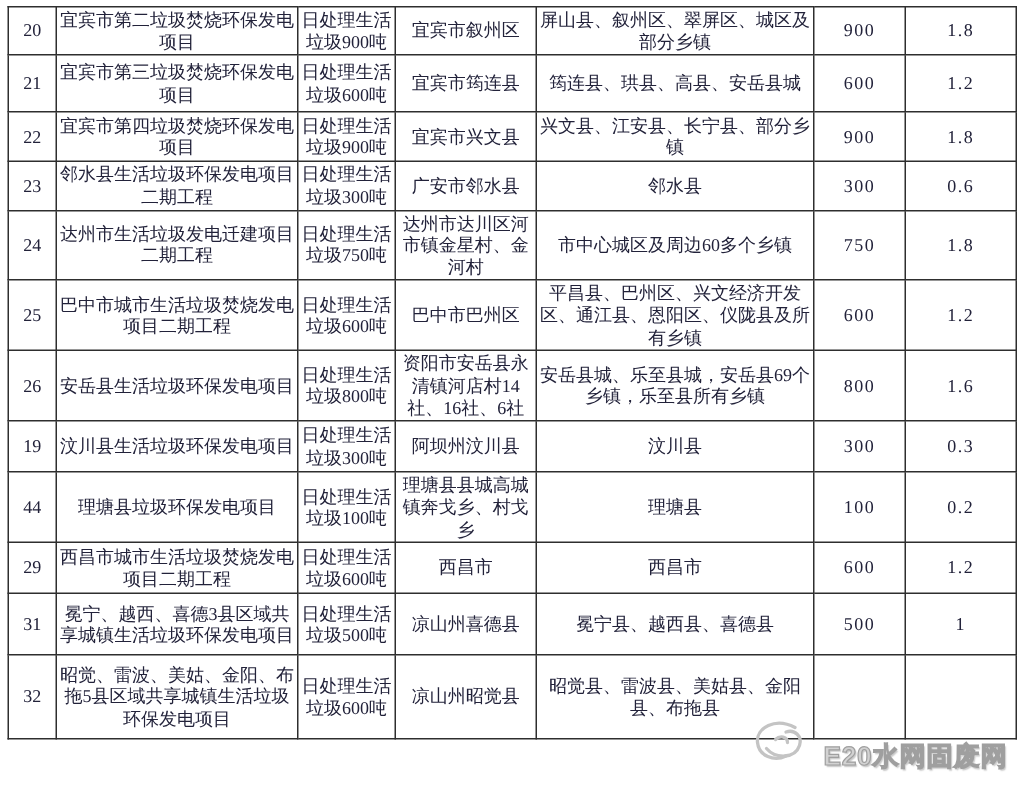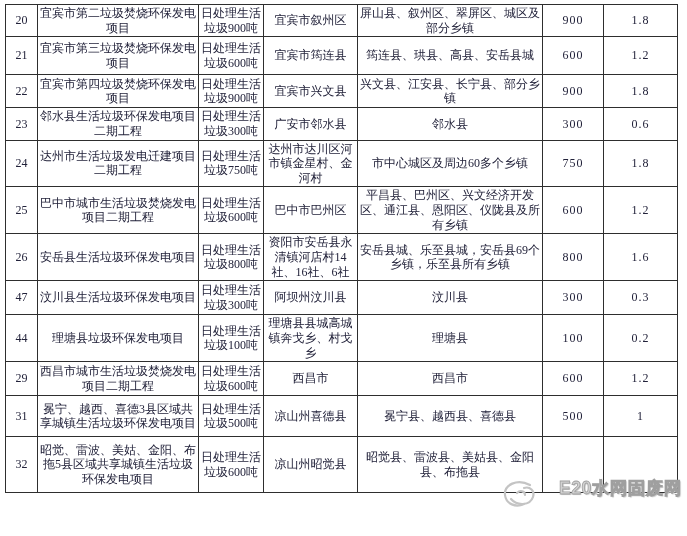--- a/index.html
+++ b/index.html
@@ -33,22 +33,22 @@
     word-break: break-all;
     background: transparent;
   }
   td.c-service { padding: 1px 6px; }
   td.c-num { font-size: 12px; letter-spacing: 1px; }
   .watermark {
     position: absolute;
     left: 497px;
     top: 476px;
     display: flex;
-    align-items: flex-start;
-    gap: 16px;
+    align-items: flex-end;
+    gap: 6px;
     pointer-events: none;
   }
   .wm-text {
     font-family: "Liberation Sans", "DejaVu Sans", sans-serif;
     font-size: 17.5px;
     font-weight: bold;
     letter-spacing: 0.5px;
     color: #d2d2d2;
     -webkit-text-stroke: 0.8px #9f9f9f;
     text-shadow: 1px 1px 1px #c6c6c6;
@@ -126,21 +126,21 @@
       <tr style="height: 47px;">
     <td class="c-no">26</td>
     <td class="c-project">安岳县生活垃圾环保发电项目</td>
     <td class="c-capacity">日处理生活垃圾800吨</td>
     <td class="c-location">资阳市安岳县永清镇河店村14社、16社、6社</td>
     <td class="c-service">安岳县城、乐至县城，安岳县69个乡镇，乐至县所有乡镇</td>
     <td class="c-num">800</td>
     <td class="c-num">1.6</td>
   </tr>
       <tr style="height: 34px;">
-    <td class="c-no">47</td>
+    <td class="c-no">19</td>
     <td class="c-project">汶川县生活垃圾环保发电项目</td>
     <td class="c-capacity">日处理生活垃圾300吨</td>
     <td class="c-location">阿坝州汶川县</td>
     <td class="c-service">汶川县</td>
     <td class="c-num">300</td>
     <td class="c-num">0.3</td>
   </tr>
       <tr style="height: 44px;">
     <td class="c-no">44</td>
     <td class="c-project">理塘县垃圾环保发电项目</td>

